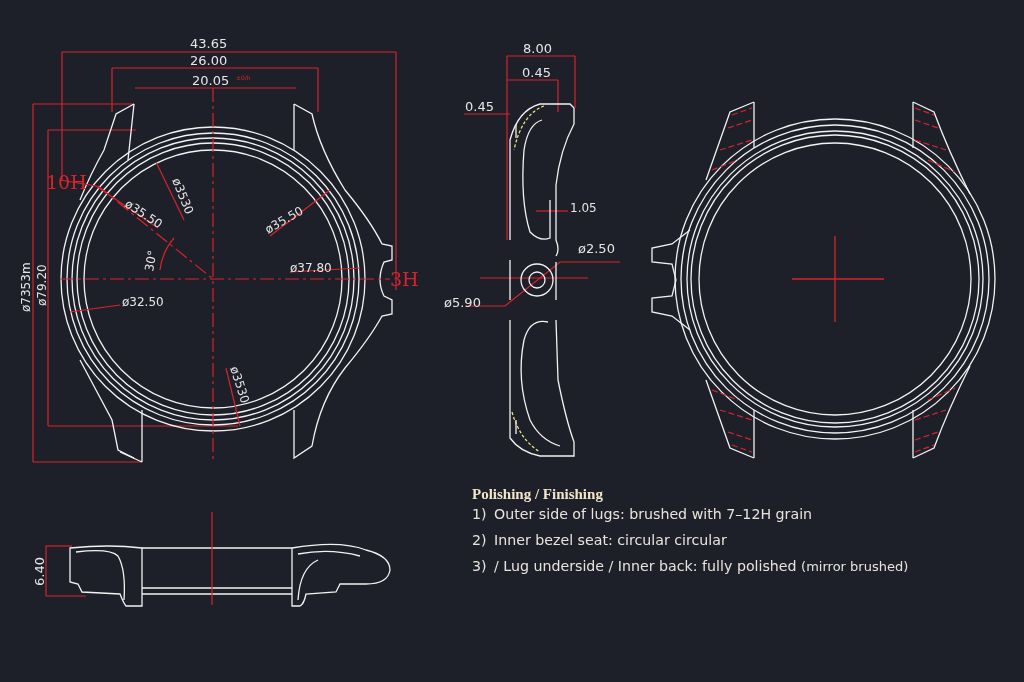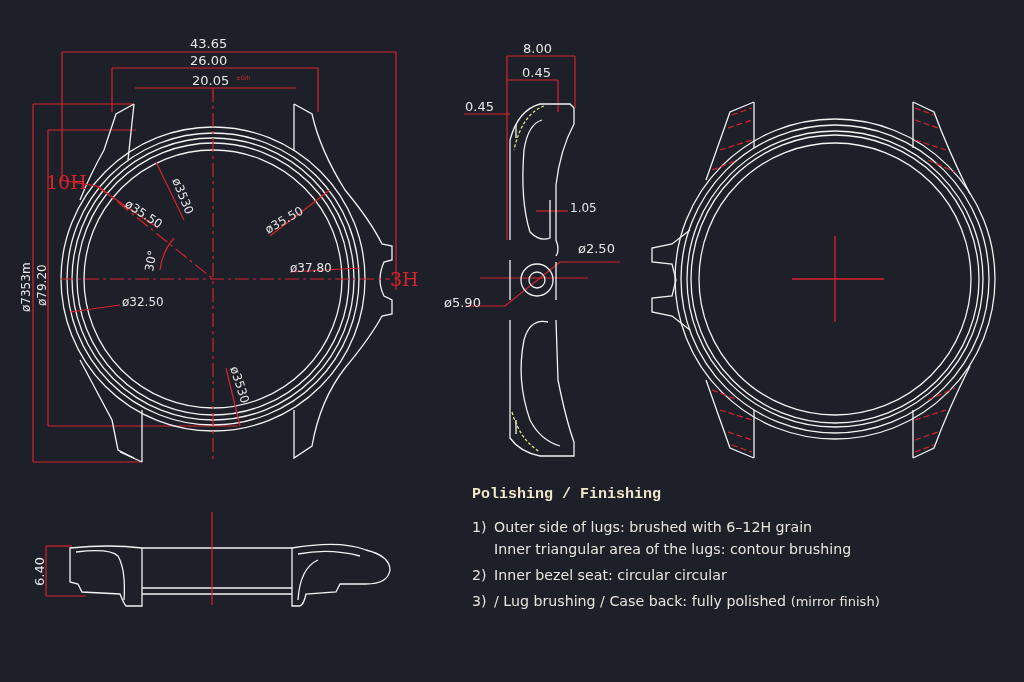--- a/index.html
+++ b/index.html
@@ -12,22 +12,22 @@
     svg.drawing { position: absolute; left: 0; top: 0; }
     .dim { fill: #e6e6e6; font-family: "DejaVu Sans", sans-serif; font-size: 13px; }
     .dimsm { fill: #e6e6e6; font-family: "DejaVu Sans", sans-serif; font-size: 12px; }
     .hour { fill: #d8232a; font-family: "DejaVu Serif", serif; font-size: 19px; }
     .tiny { fill: #d8232a; font-family: "DejaVu Sans", sans-serif; font-size: 6px; }
     .notes {
       position: absolute; left: 472px; top: 486px; width: 470px;
       color: #e8e4dc;
     }
     .notes-title {
-      font-family: Liberation Mono, monospace; font-weight: bold;
-      font-size: 15px; color: #f2e6c9; margin-bottom: 13px;
+      font-family: Liberation Serif, serif; font-weight: bold;
+      font-size: 15px; color: #f2e6c9; 
     }
     .note { display: flex; font-size: 14.2px; line-height: 22px; margin-bottom: 4px; }
     .note .num { width: 22px; flex: none; }
     .note .body { flex: 1; }
     .note .line { display: block; white-space: nowrap; }
     .note .small { font-size: 13px; }
   </style>
 </head>
 <body>
 
@@ -208,31 +208,30 @@
     <text class="dim" transform="translate(44,586) rotate(-90)">6.40</text>
   </g>
 </svg>
 
 <div class="notes">
   <div class="notes-title">Polishing / Finishing</div>
 
   <div class="note">
     <span class="num">1)</span>
     <span class="body">
-      <span class="line">Outer side of lugs: brushed with 6–12H grain</span>
-      <span class="line">Inner triangular area of the lugs: contour brushing</span>
+      <span class="line">Outer side of lugs: brushed with 7–12H grain</span>
     </span>
   </div>
 
   <div class="note">
     <span class="num">2)</span>
     <span class="body">
       <span class="line">Inner bezel seat: circular circular</span>
     </span>
   </div>
 
   <div class="note">
     <span class="num">3)</span>
     <span class="body">
-      <span class="line"><span>/ Lug brushing / Case back: fully polished</span> <span class="small">(mirror finish)</span></span>
+      <span class="line"><span>/ Lug underside / Inner back: fully polished</span> <span class="small">(mirror brushed)</span></span>
     </span>
   </div>
 </div>
 
 </body></html>

